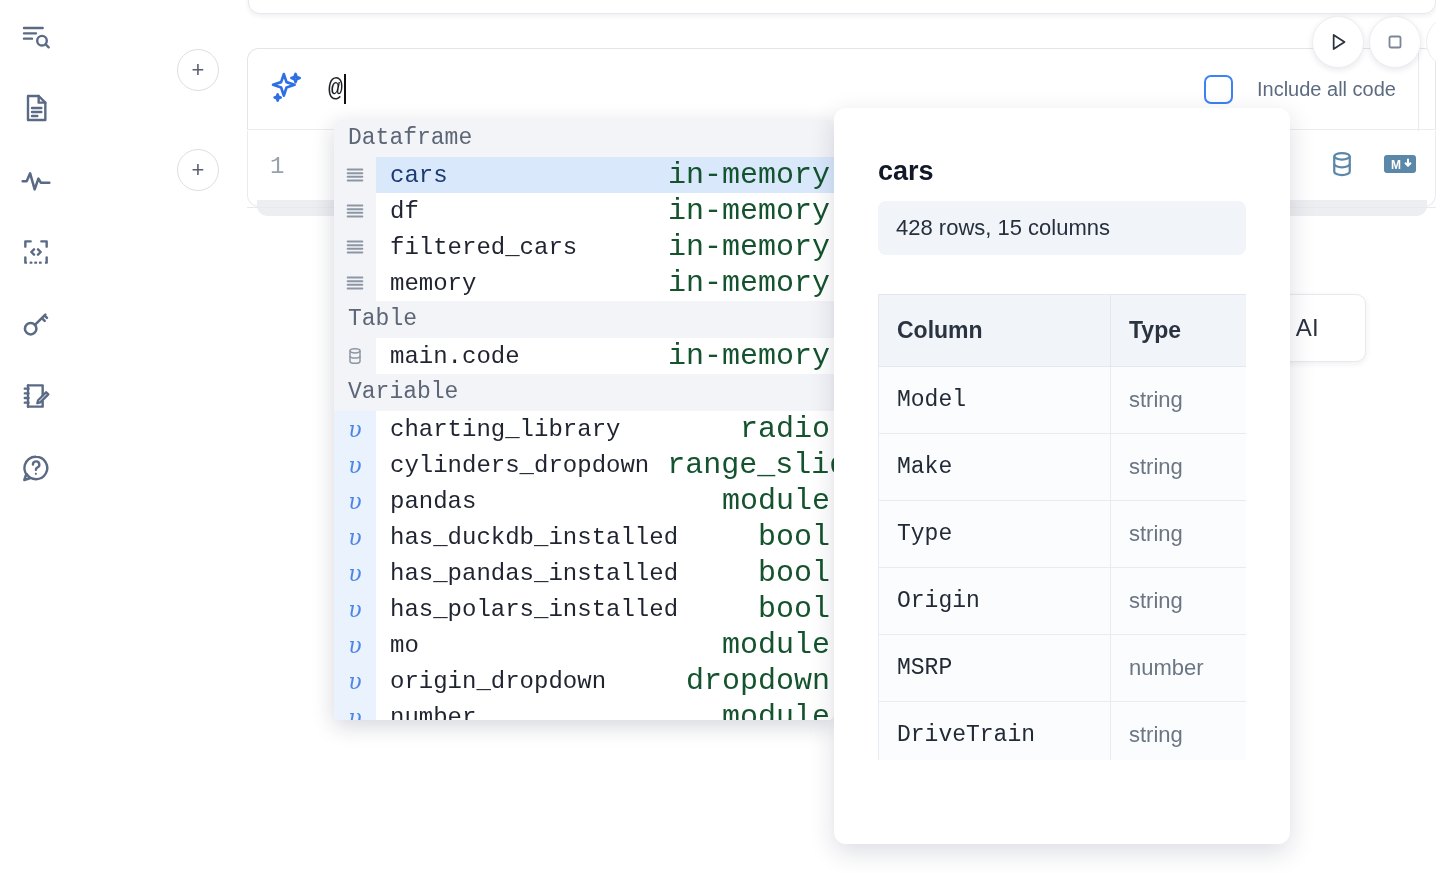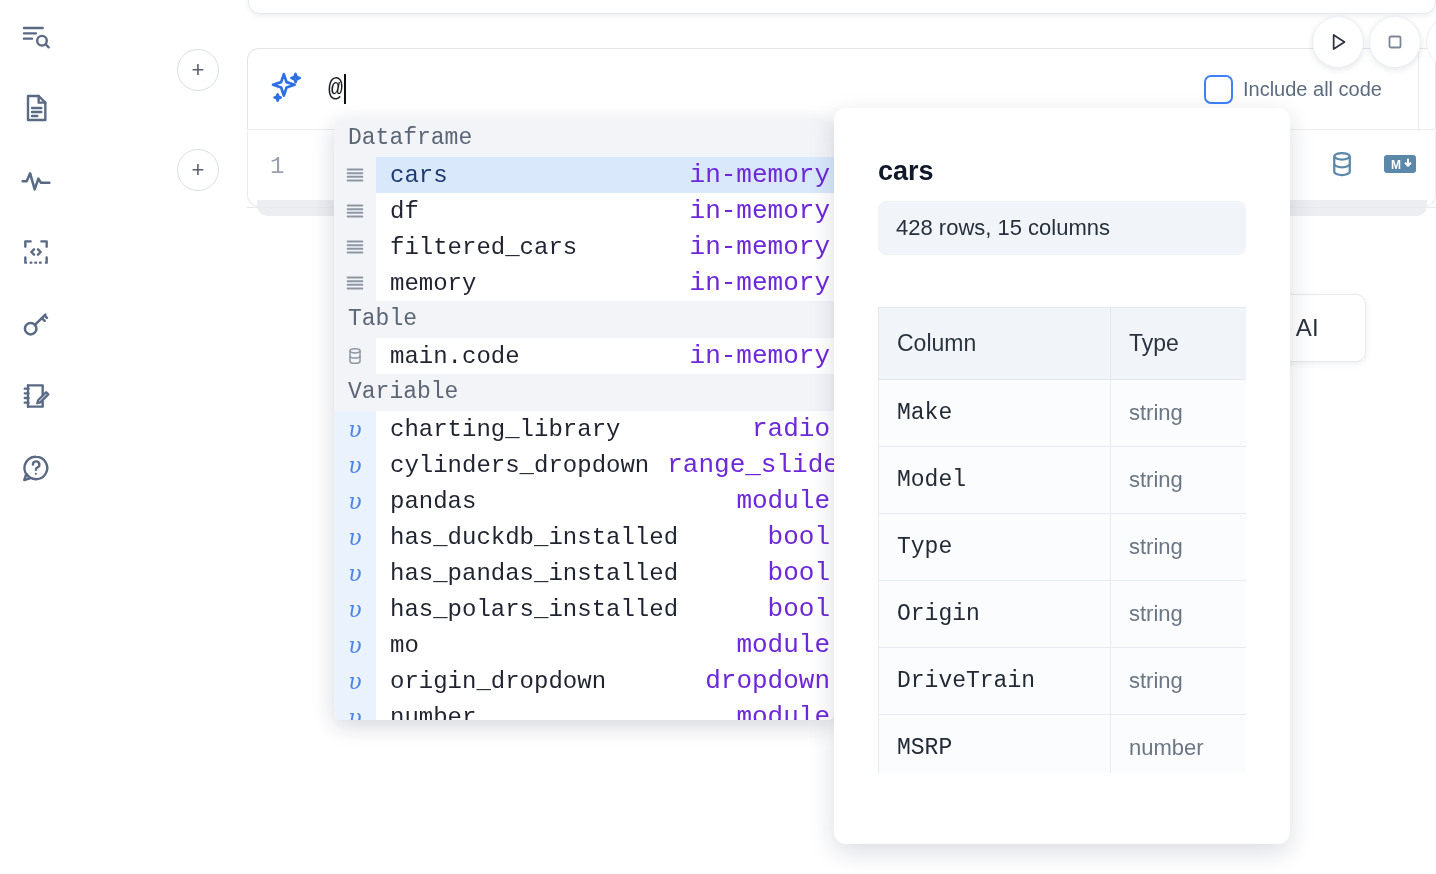--- a/index.html
+++ b/index.html
@@ -59,21 +59,21 @@
     position:absolute; width:52px; height:52px; border-radius:50%;
     background:#fff; border:1px solid #eceef2;
     box-shadow:0 2px 6px rgba(20,30,60,.10);
     display:flex; align-items:center; justify-content:center; cursor:pointer;
   }
   .run-btn{ left:1312px; top:16px; }
   .stop-btn{ left:1369px; top:16px; }
   .extra-btn{ position:absolute; left:1426px; top:16px; width:52px; height:52px;
     border-radius:50%; background:#fff; border:1px solid #eceef2; }
 
-  .incl-wrap{ position:absolute; left:1204px; top:75px; display:flex; align-items:center; gap:10px; cursor:pointer; }
+  .incl-wrap{ position:absolute; left:1204px; top:75px; display:flex; align-items:center; gap:24px; cursor:pointer; }
   .incl-box{ width:29px; height:29px; border:2px solid #3b82f6; border-radius:7px; background:#fff; }
   .incl-label{ font-size:20px; color:#5d6b80; }
 
   
   .cell{
     position:absolute; left:247px; top:131px; width:1189px; height:76px;
     background:#fff; border:1px solid #e9ebef; border-top:none;
     border-bottom-left-radius:12px; border-bottom-right-radius:12px;
   }
   .cell-shadow{
@@ -118,42 +118,42 @@
     display:flex; align-items:center; justify-content:center; color:#8d96a5;
   }
   .ac-gutter.var{ background:#eaf2fd; color:#4c86e8; font-style:italic;
      font-family:"DejaVu Serif", serif; font-size:22px; }
   .ac-body{
     flex:1; height:36px; display:flex; align-items:center; justify-content:space-between;
     padding:0 4px 0 14px; background:#fff; overflow:hidden;
   }
   .ac-name{ font-size:24px; color:#1f2430; white-space:nowrap; }
   .ac-row.sel .ac-name{ color:#1d3b73; }
-  .ac-type{ font-size:26px; color:#6d28d9; white-space:nowrap; padding-left:18px;text-align:right; }
+  .ac-type{ font-size:30px; color:#14532d; white-space:nowrap; padding-left:18px;text-align:right; }
 
   .ac-clip{ height:600px; overflow:hidden; }
 
   
   .info{
     position:absolute; left:834px; top:108px; width:456px; height:736px;
     background:#fff; border-radius:12px;
     box-shadow:0 8px 26px rgba(20,30,60,.15);
     overflow:hidden;
   }
   .info-pad{ padding:48px 44px 0 44px; }
   .info-title{ font-size:27px; font-weight:bold; color:#111827; margin:0 0 14px 0; }
   .info-src{ font-size:22px; color:#67717f; margin:0 0 26px 0; }
   .info-chip{
     background:#f1f4f8; border-radius:8px; padding:14px 18px;
-    font-size:22px; color:#26303d; margin-bottom:52px;
+    font-size:22px; color:#26303d; margin-bottom:39px;
   }
   .ctable{ width:368px; border-collapse:collapse; table-layout:fixed; }
   .ctable th{
     background:#f1f4f8; border:1px solid #e3e8ef; text-align:left;
-    font-weight:normal; font-size:23px; color:#2a3440; padding:22px 18px;
+    font-weight:bold; font-size:23px; color:#2a3440; padding:22px 18px;
   }
   .ctable td{
     border:1px solid #e7ecf2; padding:20px 18px; background:#fbfcfd;
   }
   .ctable td.col{ font-family:"Liberation Mono", monospace; font-size:23px; color:#222a36; }
   .ctable td.typ{ font-size:22px; color:#6b7684; }
   .ctable col.c1{ width:232px; } .ctable col.c2{ width:136px; }
   .table-clip{ height:466px; overflow:hidden; }
 </style>
 </head>
@@ -420,42 +420,42 @@
               <col class="c2">
             </colgroup>
           <thead>
             <tr>
               <th>Column</th>
               <th>Type</th>
             </tr>
           </thead>
           <tbody id="col-rows">
               <tr>
+                <td class="col">Model</td>
+                <td class="typ">string</td>
+              </tr>
+              <tr>
                 <td class="col">Make</td>
                 <td class="typ">string</td>
               </tr>
               <tr>
-                <td class="col">Model</td>
-                <td class="typ">string</td>
-              </tr>
-              <tr>
                 <td class="col">Type</td>
                 <td class="typ">string</td>
               </tr>
               <tr>
                 <td class="col">Origin</td>
                 <td class="typ">string</td>
               </tr>
               <tr>
+                <td class="col">MSRP</td>
+                <td class="typ">number</td>
+              </tr>
+              <tr>
                 <td class="col">DriveTrain</td>
                 <td class="typ">string</td>
-              </tr>
-              <tr>
-                <td class="col">MSRP</td>
-                <td class="typ">number</td>
               </tr>
             </tbody>
         </table>
       </div>
     </div>
   </div>
 
 </div>
 
 </body></html>

